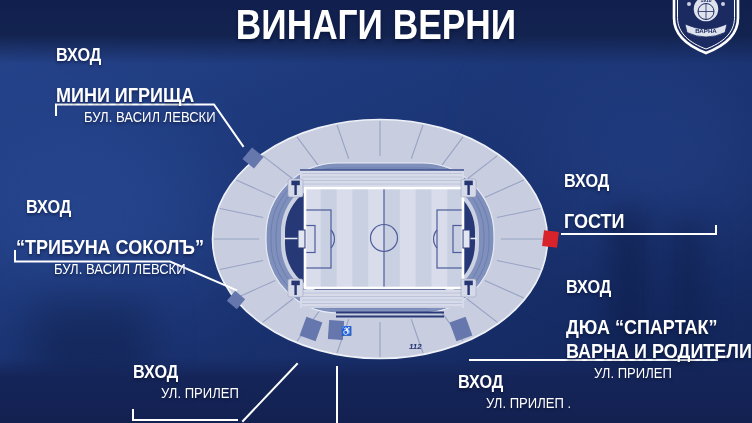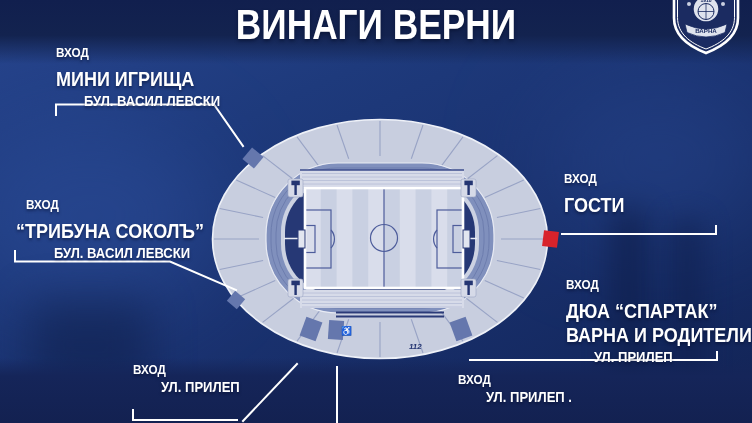--- a/index.html
+++ b/index.html
@@ -20,23 +20,23 @@
   #streak3{left:30px;top:300px;width:120px;height:90px;background:#0d1c45;filter:blur(22px);opacity:.5;}
 
   #title{
     position:absolute;left:0;right:0;top:1px;text-align:center;color:#fff;
     font-size:42px;font-weight:bold;letter-spacing:0px;white-space:nowrap;
     transform:scaleX(.84);transform-origin:50% 0;
     text-shadow:0 2px 4px rgba(4,12,40,.55);
   }
 
   .entr{position:absolute;color:#fff;text-shadow:0 2px 3px rgba(4,12,40,.5);white-space:nowrap;}
-  .entr .l1{font-size:13px;font-weight:bold;}
-  .entr .l2{font-size:20px;font-weight:bold;margin-top:8px;}
-  .entr .l3{font-size:14.5px;font-weight:bold;margin-top:2px;padding-left:28px;}
+  .entr .l1{font-size:18px;font-weight:bold;}
+  .entr .l2{font-size:20px;font-weight:bold;margin-top:18px;}
+  .entr .l3{font-size:14.5px;font-weight:normal;margin-top:2px;padding-left:28px;}
   .cond{display:inline-block;transform:scaleX(.9);transform-origin:0 50%;}
 
   #entr-mini{left:56px;top:45px;}
   #entr-tribuna{left:16px;top:197px;}
   #entr-tribuna .l1{margin-left:10px;}
   #entr-tribuna .l3{margin-left:10px;}
   #entr-gosti{left:564px;top:171px;}
   #entr-dua{left:566px;top:277px;}
   #entr-dua .l2b{font-size:20px;font-weight:bold;margin-top:1px;}
   #entr-sektora{left:133px;top:362px;}

